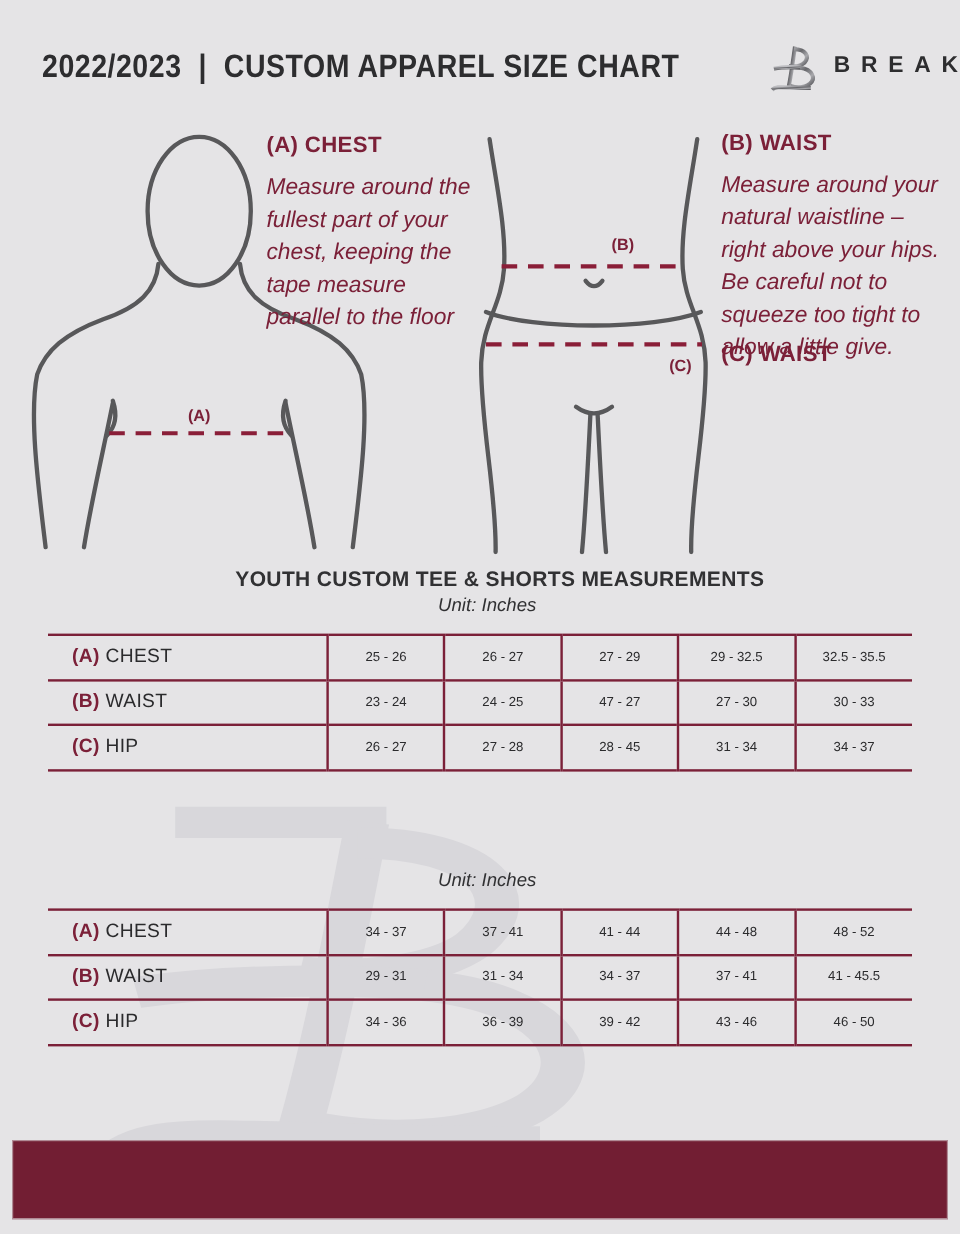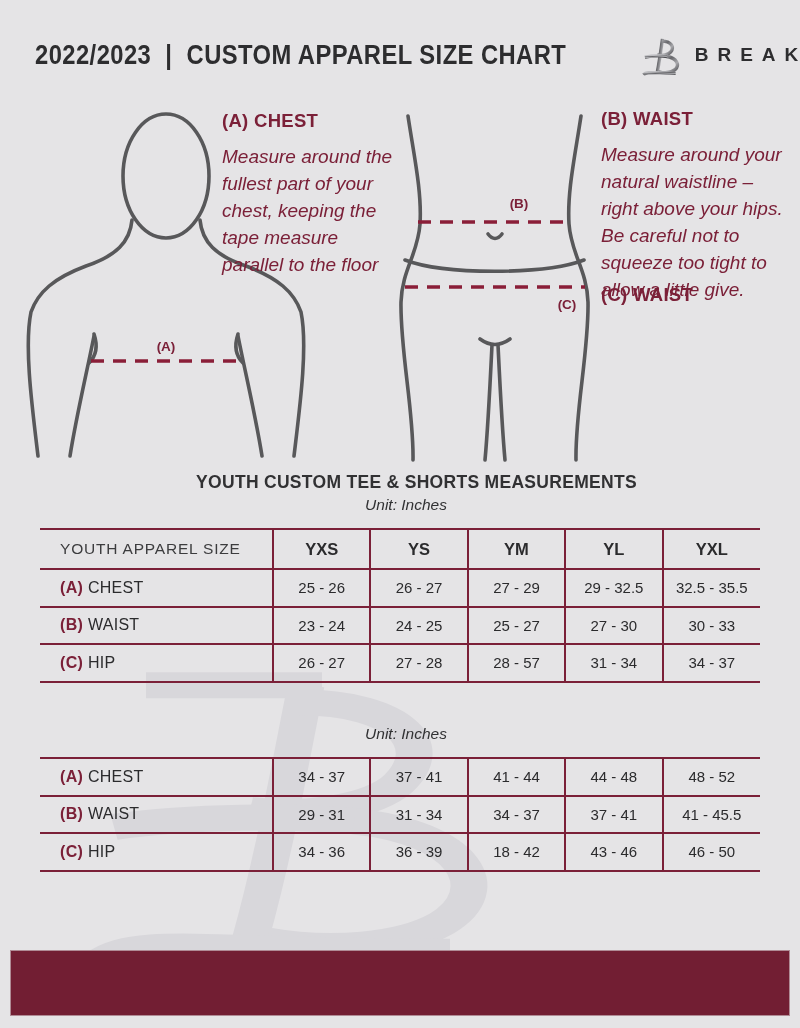--- a/index.html
+++ b/index.html
@@ -40,21 +40,21 @@
   #adult-title{top:701px;} #adult-unit{top:725px;}
   table{border-collapse:collapse;table-layout:fixed;width:720px;position:absolute;left:40px;z-index:1;background:transparent;}
   #youth-table{top:528px;} #adult-table{top:757px;}
   th,td{border-top:2px solid #7b2038;padding:0;vertical-align:middle;}
   table{border-bottom:2px solid #7b2038;}
   th.data,td.data{border-left:2px solid #7b2038;text-align:center;}
   th{height:38px;} td{height:35.5px;}
   th.label-h{font-weight:normal;font-size:15.5px;letter-spacing:0.8px;color:#3c3c3e;text-align:left;padding-left:20px;}
   th.data{font-size:16.5px;font-weight:bold;color:#2b2b2d;}
   td.rowlabel{text-align:left;padding-left:20px;font-size:16px;color:#2b2b2d;letter-spacing:0.3px;}
-  td.data{font-size:15px;color:#2b2b2d;}
+  td.data{font-size:11px;color:#2b2b2d;}
   .key{color:#7b2038;font-weight:bold;}
   
   footer{position:absolute;left:10px;right:10px;top:950px;height:64px;background:#721e33;border:1px solid #b08b95;z-index:3;}
   
   .outline{fill:none;stroke:#58585a;stroke-width:3.6;stroke-linecap:round;}
   .dash{stroke:#8a1e38;stroke-width:3.4;stroke-dasharray:13 9;fill:none;}
   .marker{font-family:"Liberation Sans",sans-serif;font-size:13.5px;font-weight:bold;fill:#7b2038;}
 </style>
 </head>
 <body>
@@ -145,49 +145,41 @@
   <table id="youth-table">
     <colgroup>
         <col style="width:233px">
         <col style="width:97.4px">
         <col style="width:97.4px">
         <col style="width:97.4px">
         <col style="width:97.4px">
         <col style="width:97.4px">
       </colgroup>
     <tbody>
-        <tr>
-      <th class="label-h">YOUTH APPAREL SIZE</th>
-      <th class="data">YXS</th>
-      <th class="data">YS</th>
-      <th class="data">YM</th>
-      <th class="data">YL</th>
-      <th class="data">YXL</th>
-    </tr>
     <tr>
       <td class="rowlabel"><span class="key">(A)</span> <span>CHEST</span></td>
       <td class="data">25 - 26</td>
       <td class="data">26 - 27</td>
       <td class="data">27 - 29</td>
       <td class="data">29 - 32.5</td>
       <td class="data">32.5 - 35.5</td>
     </tr>
     <tr>
       <td class="rowlabel"><span class="key">(B)</span> <span>WAIST</span></td>
       <td class="data">23 - 24</td>
       <td class="data">24 - 25</td>
-      <td class="data">25 - 27</td>
+      <td class="data">47 - 27</td>
       <td class="data">27 - 30</td>
       <td class="data">30 - 33</td>
     </tr>
     <tr>
       <td class="rowlabel"><span class="key">(C)</span> <span>HIP</span></td>
       <td class="data">26 - 27</td>
       <td class="data">27 - 28</td>
-      <td class="data">28 - 57</td>
+      <td class="data">28 - 45</td>
       <td class="data">31 - 34</td>
       <td class="data">34 - 37</td>
     </tr>
   </tbody>
     </table>
 
   <div class="tbl-unit" id="adult-unit">Unit: Inches</div>
   <table id="adult-table">
     <colgroup>
         <col style="width:233px">
@@ -211,21 +203,21 @@
       <td class="data">29 - 31</td>
       <td class="data">31 - 34</td>
       <td class="data">34 - 37</td>
       <td class="data">37 - 41</td>
       <td class="data">41 - 45.5</td>
     </tr>
     <tr>
       <td class="rowlabel"><span class="key">(C)</span> <span>HIP</span></td>
       <td class="data">34 - 36</td>
       <td class="data">36 - 39</td>
-      <td class="data">18 - 42</td>
+      <td class="data">39 - 42</td>
       <td class="data">43 - 46</td>
       <td class="data">46 - 50</td>
     </tr>
   </tbody>
     </table>
 
   <footer></footer>
 </div>
 
 </body></html>

